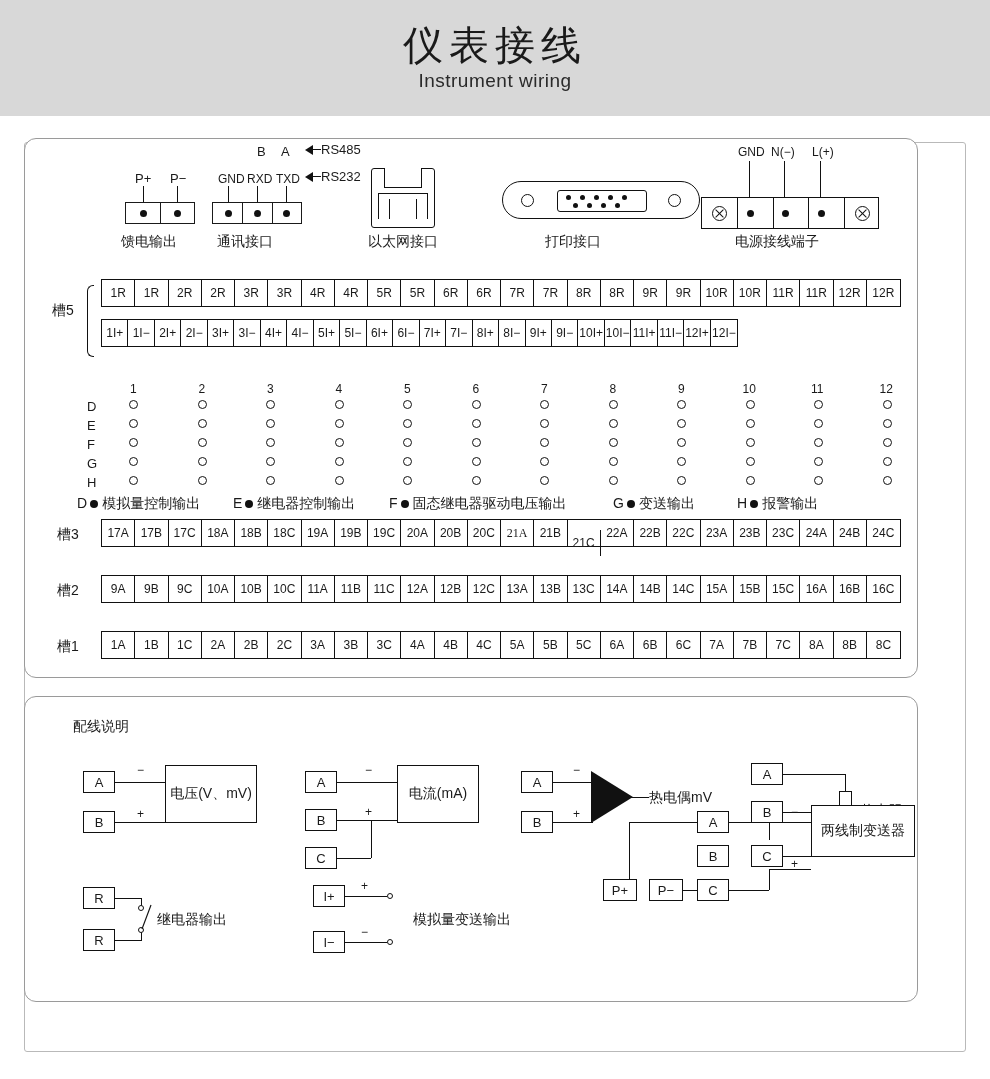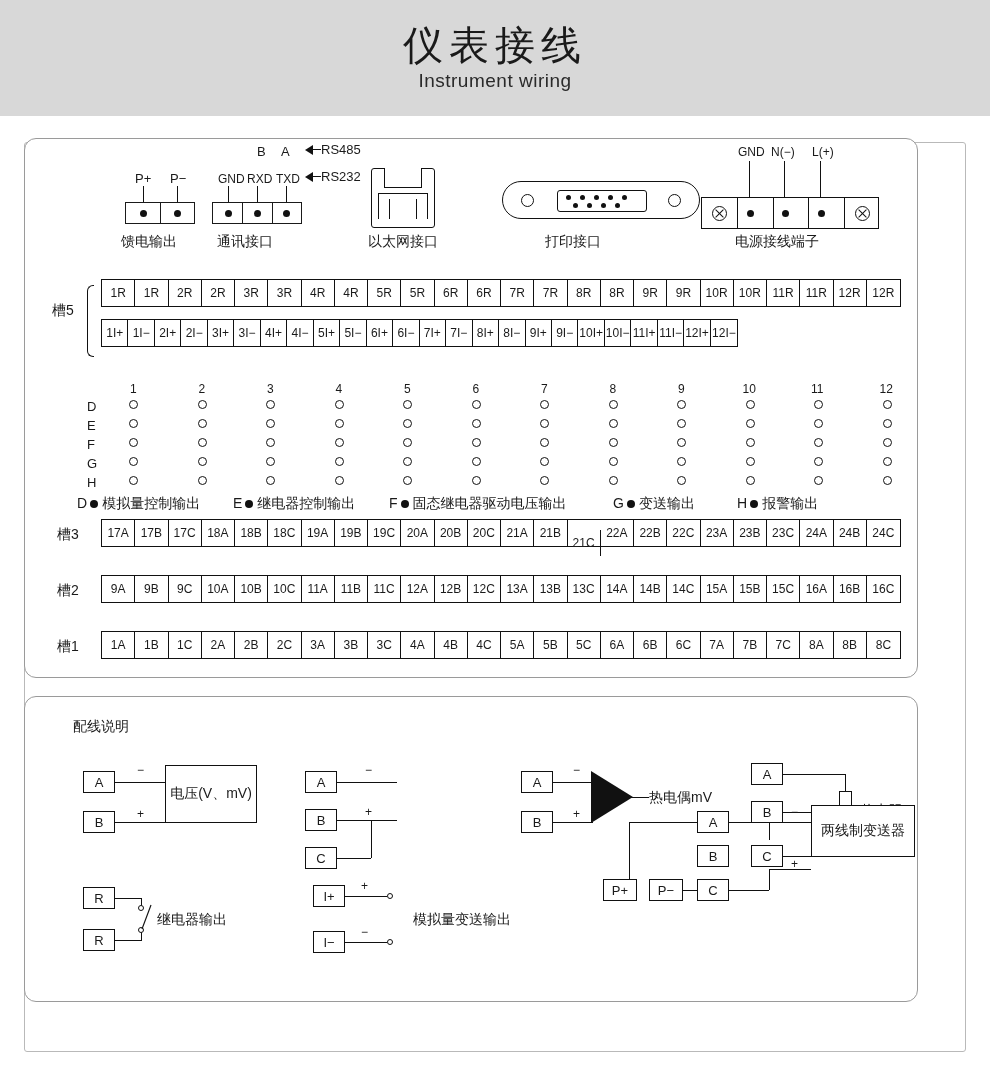--- a/index.html
+++ b/index.html
@@ -449,21 +449,21 @@
         <div class="cell" style="width: 33.3333px;">17C</div>
         <div class="cell" style="width: 33.3333px;">18A</div>
         <div class="cell" style="width: 33.3333px;">18B</div>
         <div class="cell" style="width: 33.3333px;">18C</div>
         <div class="cell" style="width: 33.3333px;">19A</div>
         <div class="cell" style="width: 33.3333px;">19B</div>
         <div class="cell" style="width: 33.3333px;">19C</div>
         <div class="cell" style="width: 33.3333px;">20A</div>
         <div class="cell" style="width: 33.3333px;">20B</div>
         <div class="cell" style="width: 33.3333px;">20C</div>
-        <div class="cell" style="width: 33.3333px;">21A</div>
+        <div class="cell" style="width: 33.3333px; font-family: Liberation Serif, serif;">21A</div>
         <div class="cell" style="width: 33.3333px;">21B</div>
         <div class="cell" style="width: 33.3333px; margin-top: 10px;">21C</div>
         <div class="cell" style="width: 33.3333px;">22A</div>
         <div class="cell" style="width: 33.3333px;">22B</div>
         <div class="cell" style="width: 33.3333px;">22C</div>
         <div class="cell" style="width: 33.3333px;">23A</div>
         <div class="cell" style="width: 33.3333px;">23B</div>
         <div class="cell" style="width: 33.3333px;">23C</div>
         <div class="cell" style="width: 33.3333px;">24A</div>
         <div class="cell" style="width: 33.3333px;">24B</div>
@@ -540,20 +540,21 @@
 
     <div class="wbox" style="left:280px; top:74px; width:32px; height:22px;">A</div>
     <div class="wbox" style="left:280px; top:112px; width:32px; height:22px;">B</div>
     <div class="wbox" style="left:280px; top:150px; width:32px; height:22px;">C</div>
     <div class="hline" style="left:312px; top:85px; width:60px;"></div>
     <div class="hline" style="left:312px; top:161px; width:34px;"></div>
     <div class="vline" style="left:346px; top:123px; height:38px;"></div>
     <div class="hline" style="left:312px; top:123px; width:60px;"></div>
     <div class="t sm" style="left:340px; top:66px;">−</div>
     <div class="t sm" style="left:340px; top:108px;">+</div>
+    <div class="wbox lbl" style="left:372px; top:68px; width:82px; height:58px;">电流(mA)</div>
 
     <div class="wbox" style="left:496px; top:74px; width:32px; height:22px;">A</div>
     <div class="wbox" style="left:496px; top:114px; width:32px; height:22px;">B</div>
     <div class="hline" style="left:528px; top:85px; width:40px;"></div>
     <div class="hline" style="left:528px; top:125px; width:40px;"></div>
     <div class="t sm" style="left:548px; top:66px;">−</div>
     <div class="t sm" style="left:548px; top:110px;">+</div>
     <svg style="position:absolute; left:566px; top:74px;" width="46" height="52">
       <polygon points="0,0 0,52 42,26" fill="#111"></polygon>
     </svg>

